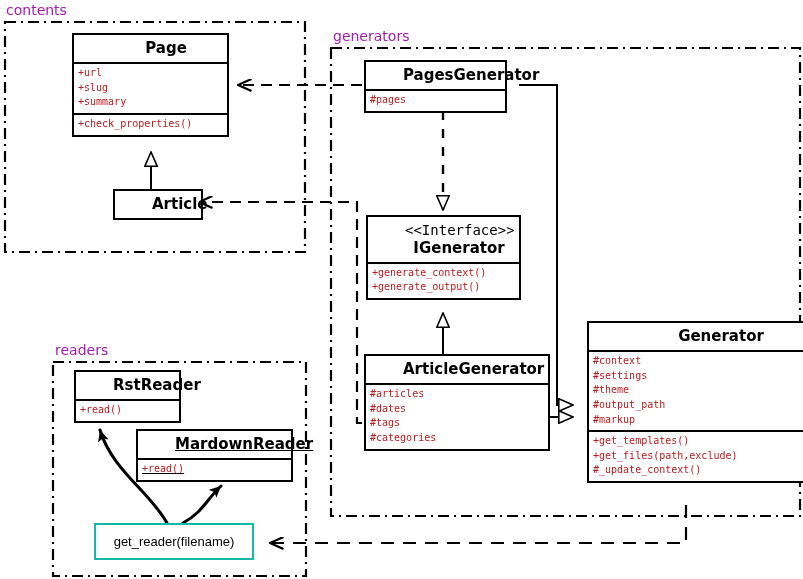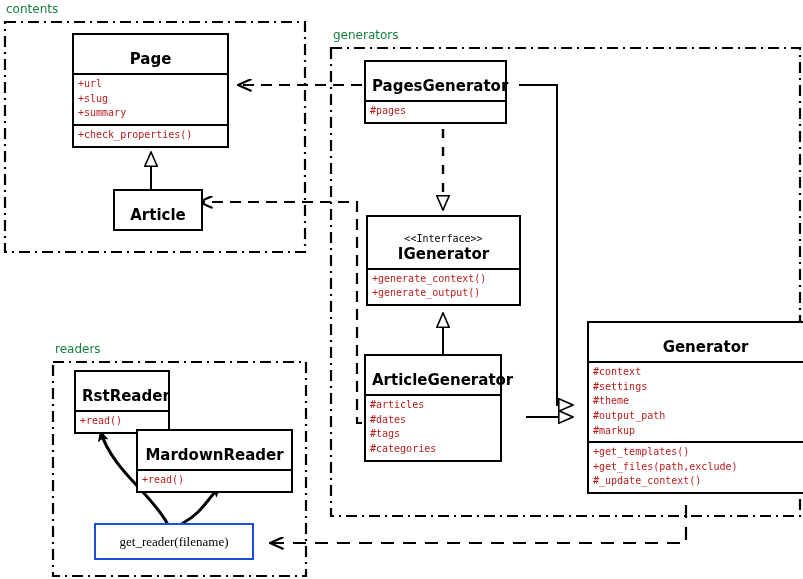--- a/index.html
+++ b/index.html
@@ -22,75 +22,76 @@
     left: 0;
     top: 0;
     width: 803px;
     height: 579px;
     pointer-events: none;
   }
   
   .pkg-label {
     position: absolute;
     font-family: "DejaVu Sans", sans-serif;
-    font-size: 12px;
-    color: #15803d;
+    font-size: 14px;
+    color: #a21caf;
     background: #ffffff;
     padding: 0 2px;
     white-space: nowrap;
     z-index: 5;
   }
   
   .cls {
     position: absolute;
     background: #ffffff;
     border: 2px solid #000000;
     box-sizing: border-box;
     z-index: 4;
   }
   .cls-title {
     font-family: "DejaVu Sans", sans-serif;
     font-weight: bold;
     font-size: 15px;
     text-align: center;
     color: #000;
-    padding: 16px 6px 5px 6px;
+    padding: 5px 6px 5px 6px;
     line-height: 1.15;
     white-space: nowrap;
+    margin-left: 31px;
   }
   .cls-stereo {
     font-family: "DejaVu Sans Mono", monospace;
     font-weight: normal;
-    font-size: 10px;
+    font-size: 14px;
     text-align: center;
     display: block;
     line-height: 1.25;
   }
   .cls-sep {
     border-top: 2px solid #000000;
   }
   .cls-section {
     font-family: "DejaVu Sans Mono", monospace;
     font-size: 10px;
     color: #b91c1c;
     padding: 2px 4px 3px 4px;
     line-height: 1.46;
     white-space: nowrap;
   }
   .cls-section div { white-space: nowrap; }
   .plain-box {
     position: absolute;
     background: #ffffff;
-    border: 2px solid #1d4ed8;
+    border: 2px solid #14b8a6;
     box-sizing: border-box;
     z-index: 4;
     display: flex;
     align-items: center;
     justify-content: center;
-    font-family: Liberation Serif, serif;
+    font-family: Liberation Sans, sans-serif;
     font-size: 13px;
     color: #000;
   }
 </style>
 </head>
 <body>
 
 <div id="canvas">
 
   <svg class="layer" viewBox="0 0 803 579">
@@ -167,21 +168,21 @@
     <div class="cls-title">
       <span class="cls-stereo">&lt;&lt;Interface&gt;&gt;</span>
       <span>IGenerator</span>
     </div>
     <div class="cls-section cls-sep">
       <div>+generate_context()</div>
       <div>+generate_output()</div>
     </div>
   </div>
 
-  <div class="cls" style="left:364px; top:354px; width:138px;">
+  <div class="cls" style="left:364px; top:354px; width:186px;">
     <div class="cls-title">ArticleGenerator</div>
     <div class="cls-section cls-sep">
       <div>#articles</div>
       <div>#dates</div>
       <div>#tags</div>
       <div>#categories</div>
     </div>
   </div>
 
   <div class="cls" style="left:587px; top:321px; width:237px;">
@@ -193,28 +194,28 @@
       <div>#output_path</div>
       <div>#markup</div>
     </div>
     <div class="cls-section cls-sep">
       <div>+get_templates()</div>
       <div>+get_files(path,exclude)</div>
       <div>#_update_context()</div>
     </div>
   </div>
 
-  <div class="cls" style="left:74px; top:370px; width:96px;">
+  <div class="cls" style="left:74px; top:370px; width:107px;">
     <div class="cls-title">RstReader</div>
     <div class="cls-section cls-sep">
       <div>+read()</div>
     </div>
   </div>
 
-  <div class="cls" style="left:136px; top:429px; width:157px;">
+  <div class="cls" style="left:136px; top:429px; width:157px;text-decoration:underline;">
     <div class="cls-title">MardownReader</div>
     <div class="cls-section cls-sep">
       <div>+read()</div>
     </div>
   </div>
 
   <div class="plain-box" style="left:94px; top:523px; width:160px; height:37px;">
     <span>get_reader(filename)</span>
   </div>
 

